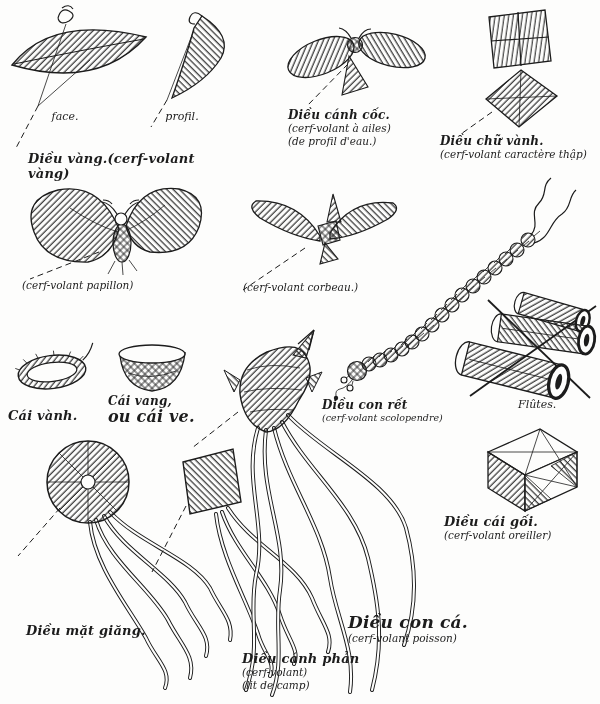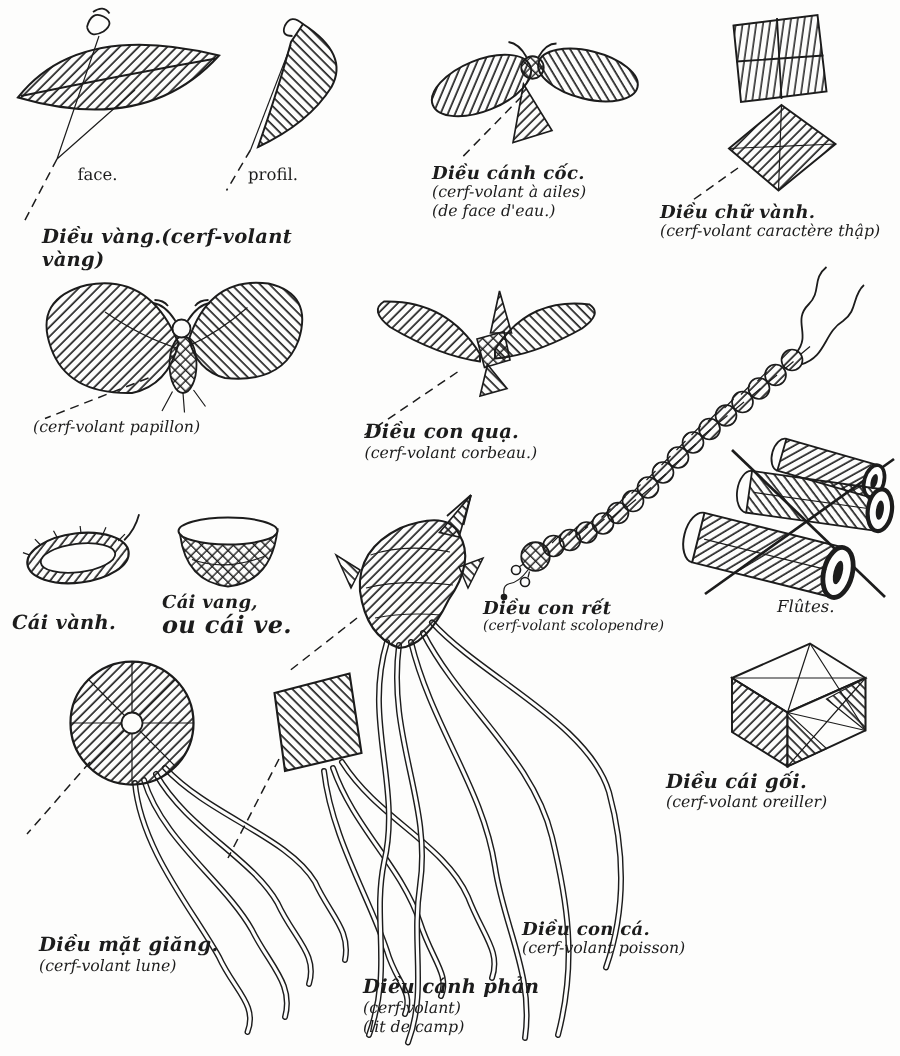--- a/index.html
+++ b/index.html
@@ -14,21 +14,21 @@
   .stage { position:absolute; inset:0; width:600px; height:704px; }
   svg.plate { position:absolute; left:0; top:0; }
   .ink  { stroke:#1c1c1c; fill:none; stroke-width:1.2; }
   .thin { stroke:#1c1c1c; fill:none; stroke-width:0.8; }
   .dash { stroke:#1c1c1c; fill:none; stroke-width:1; stroke-dasharray:6 4; }
   .ribO { stroke:#1c1c1c; stroke-width:4; fill:none; stroke-linecap:round; }
   .ribI { stroke:#fdfdfc; stroke-width:2.1; fill:none; stroke-linecap:round; }
   .cap { position:absolute; text-align:left; font-style:italic; line-height:1.18; }
   .cap .main { font-weight:bold; font-size:13px; letter-spacing:.2px; }
   .cap .sub  { font-size:10.5px; }
-  .small-label { position:absolute; font-size:11px; text-align:center; }
+  .small-label { position:absolute; font-style:italic; font-size:11px; text-align:center; }
 </style>
 </head>
 <body>
 
 <div class="stage">
 
   <svg class="plate" width="600" height="704" viewBox="0 0 600 704">
     <defs>
       <pattern id="ht45" width="4.5" height="4.5" patternUnits="userSpaceOnUse" patternTransform="rotate(45)">
         <line x1="2" y1="0" x2="2" y2="4.5" stroke="#1c1c1c" stroke-width="1.1"></line>
@@ -239,34 +239,33 @@
 
   <div class="small-label" style="left:152px;top:110px;width:60px">profil.</div>
 
   <div class="cap" style="left:28px;top:151px;width:210px">
     <div class="main">Diều vàng.(cerf-volant vàng)</div>
   </div>
 
   <div class="cap" style="left:288px;top:108px;width:150px">
     <div class="main" style="font-size:12px">Diều cánh cốc.</div>
     <div class="sub">(cerf-volant à ailes)</div>
-    <div class="sub">(de face d'eau.)</div>
+    <div class="sub">(de profil d'eau.)</div>
   </div>
 
   <div class="cap" style="left:440px;top:134px;width:158px">
     <div class="main" style="font-size:12px">Diều chữ vành.</div>
     <div class="sub">(cerf-volant caractère thập)</div>
   </div>
 
   <div class="cap" style="left:22px;top:279px;width:170px">
     <div class="sub">(cerf-volant papillon)</div>
   </div>
 
   <div class="cap" style="left:243px;top:281px;width:165px">
-    <div class="main">Diều con quạ.</div>
     <div class="sub">(cerf-volant corbeau.)</div>
   </div>
 
   <div class="cap" style="left:322px;top:398px;width:168px">
     <div class="main" style="font-size:12px">Diều con rết</div>
     <div class="sub" style="font-size:9.5px">(cerf-volant scolopendre)</div>
   </div>
 
   <div class="cap" style="left:518px;top:399px;width:88px">
     <div class="sub" style="font-size:11px">Flûtes.</div>
@@ -281,25 +280,24 @@
     <div class="main" style="font-size:16px">ou cái ve.</div>
   </div>
 
   <div class="cap" style="left:444px;top:514px;width:160px">
     <div class="main">Diều cái gối.</div>
     <div class="sub">(cerf-volant oreiller)</div>
   </div>
 
   <div class="cap" style="left:26px;top:623px;width:175px">
     <div class="main">Diều mặt giăng.</div>
-    <div class="sub">(cerf-volant lune)</div>
   </div>
 
   <div class="cap" style="left:348px;top:612px;width:148px">
-    <div class="main" style="font-size:12px">Diều con cá.</div>
+    <div class="main" style="font-size:17px">Diều con cá.</div>
     <div class="sub">(cerf-volant poisson)</div>
   </div>
 
   <div class="cap" style="left:242px;top:651px;width:140px">
     <div class="main">Diều cánh phản</div>
     <div class="sub">(cerf-volant)</div>
     <div class="sub">(lit de camp)</div>
   </div>
 
 </div>

